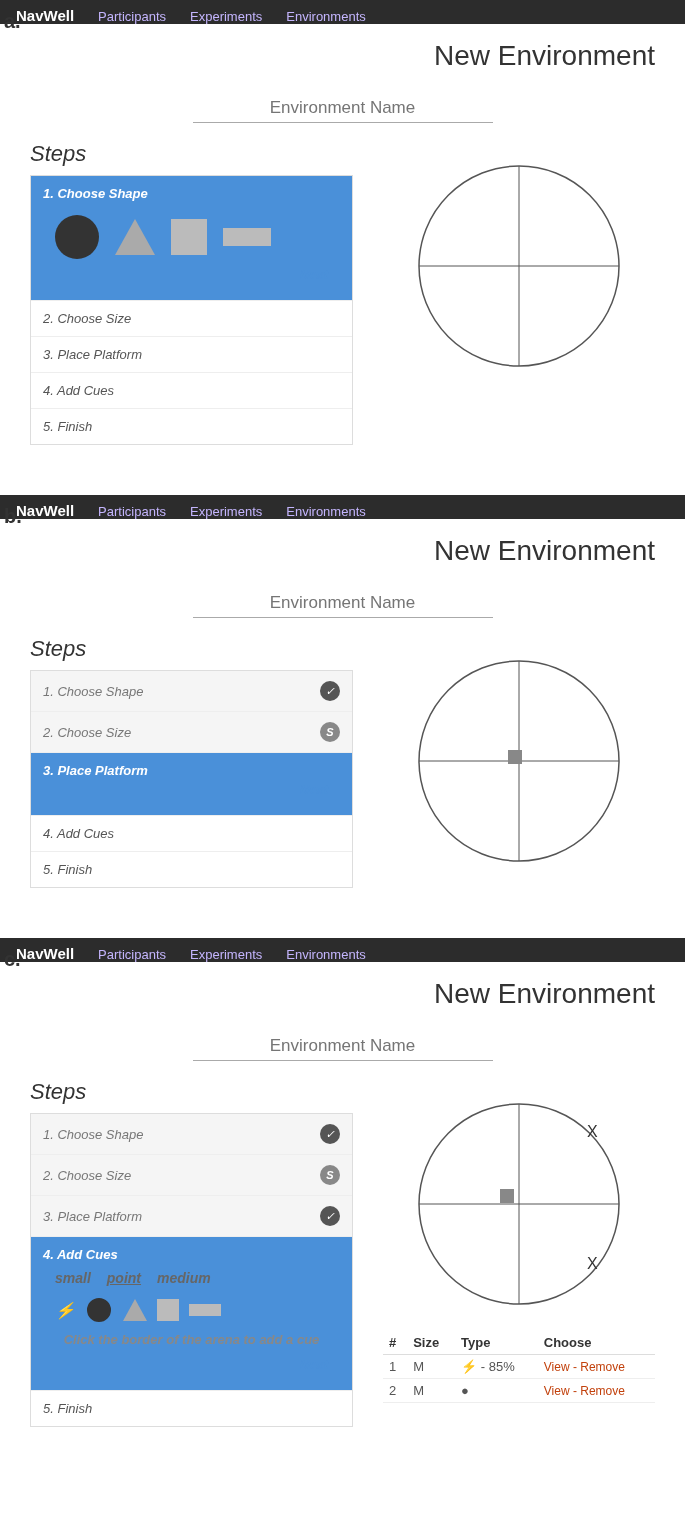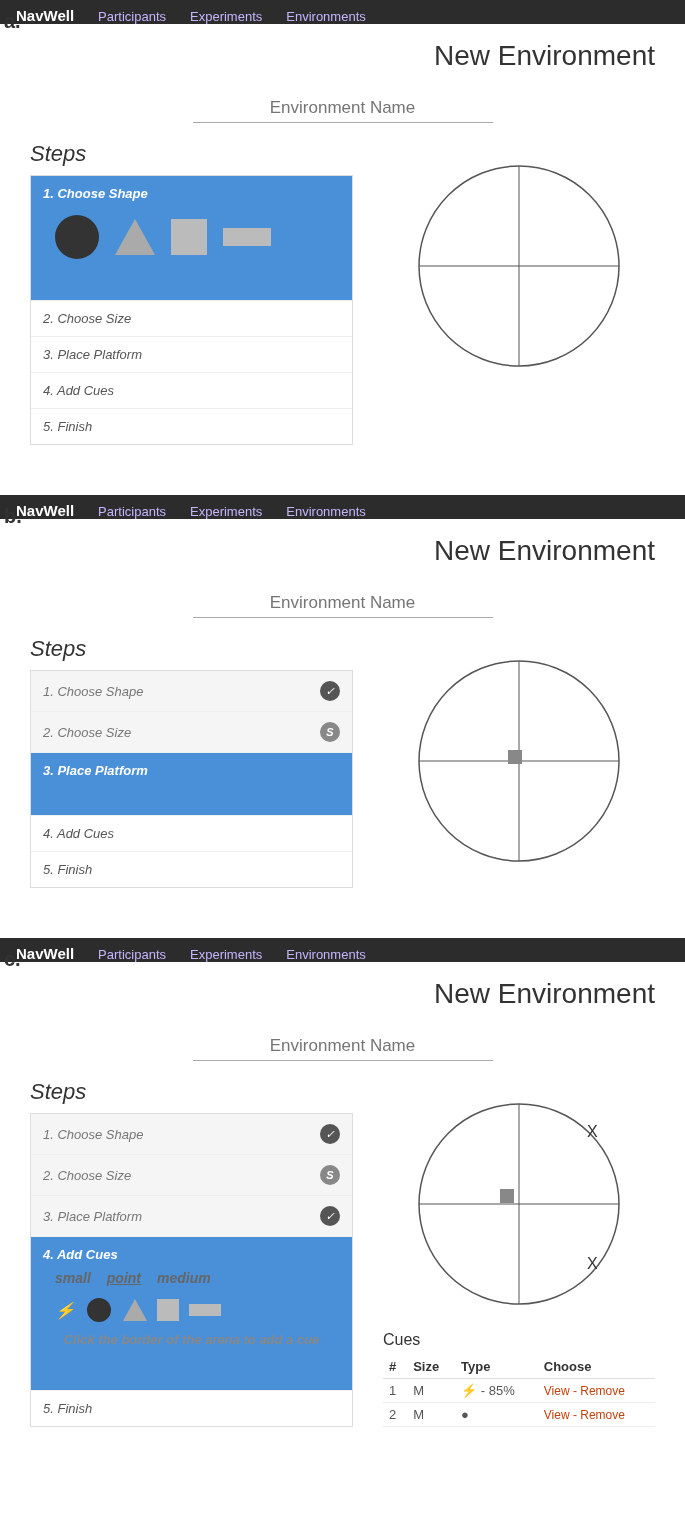--- a/index.html
+++ b/index.html
@@ -471,21 +471,20 @@
 
             <rect x="96" y="100" width="14" height="14" class="small-platform"></rect>
 
             <text x="183" y="48" font-size="16" fill="#333" font-family="Arial">X</text>
 
             <text x="183" y="180" font-size="16" fill="#333" font-family="Arial">X</text>
           </svg>
         </div>
 
         <div class="cues-table-section">
-          <div class="cues-table-title">Cues</div>
           <table class="cues-table">
             <thead>
               <tr>
                 <th>#</th>
                 <th>Size</th>
                 <th>Type</th>
                 <th>Choose</th>
               </tr>
             </thead>
             <tbody>

